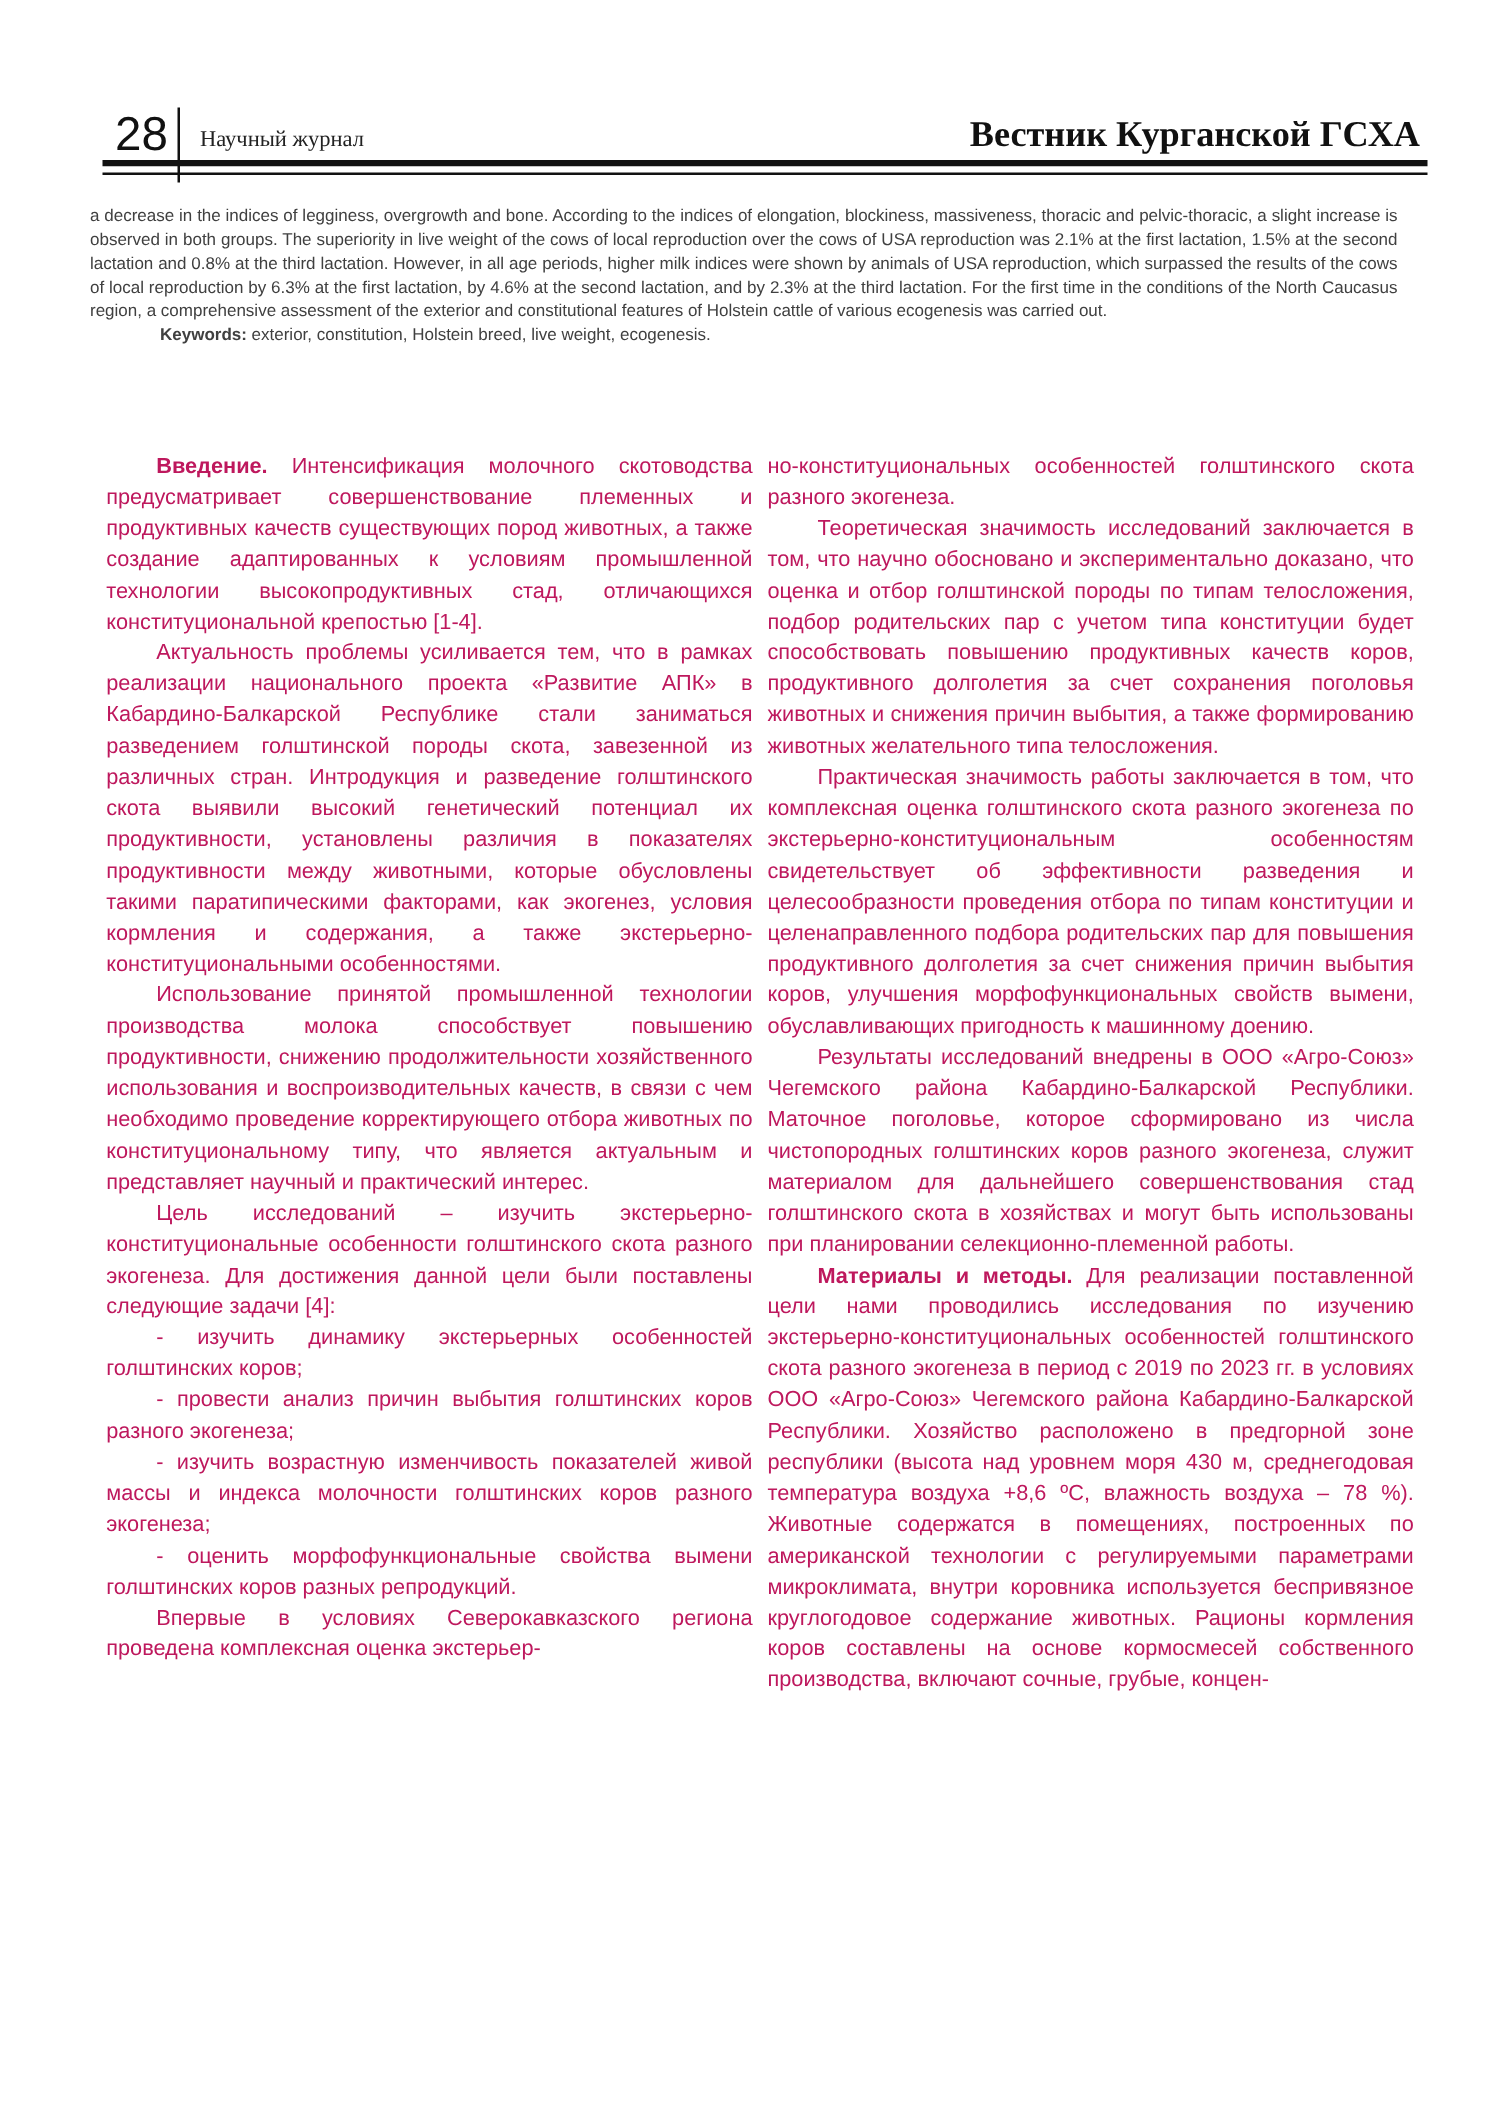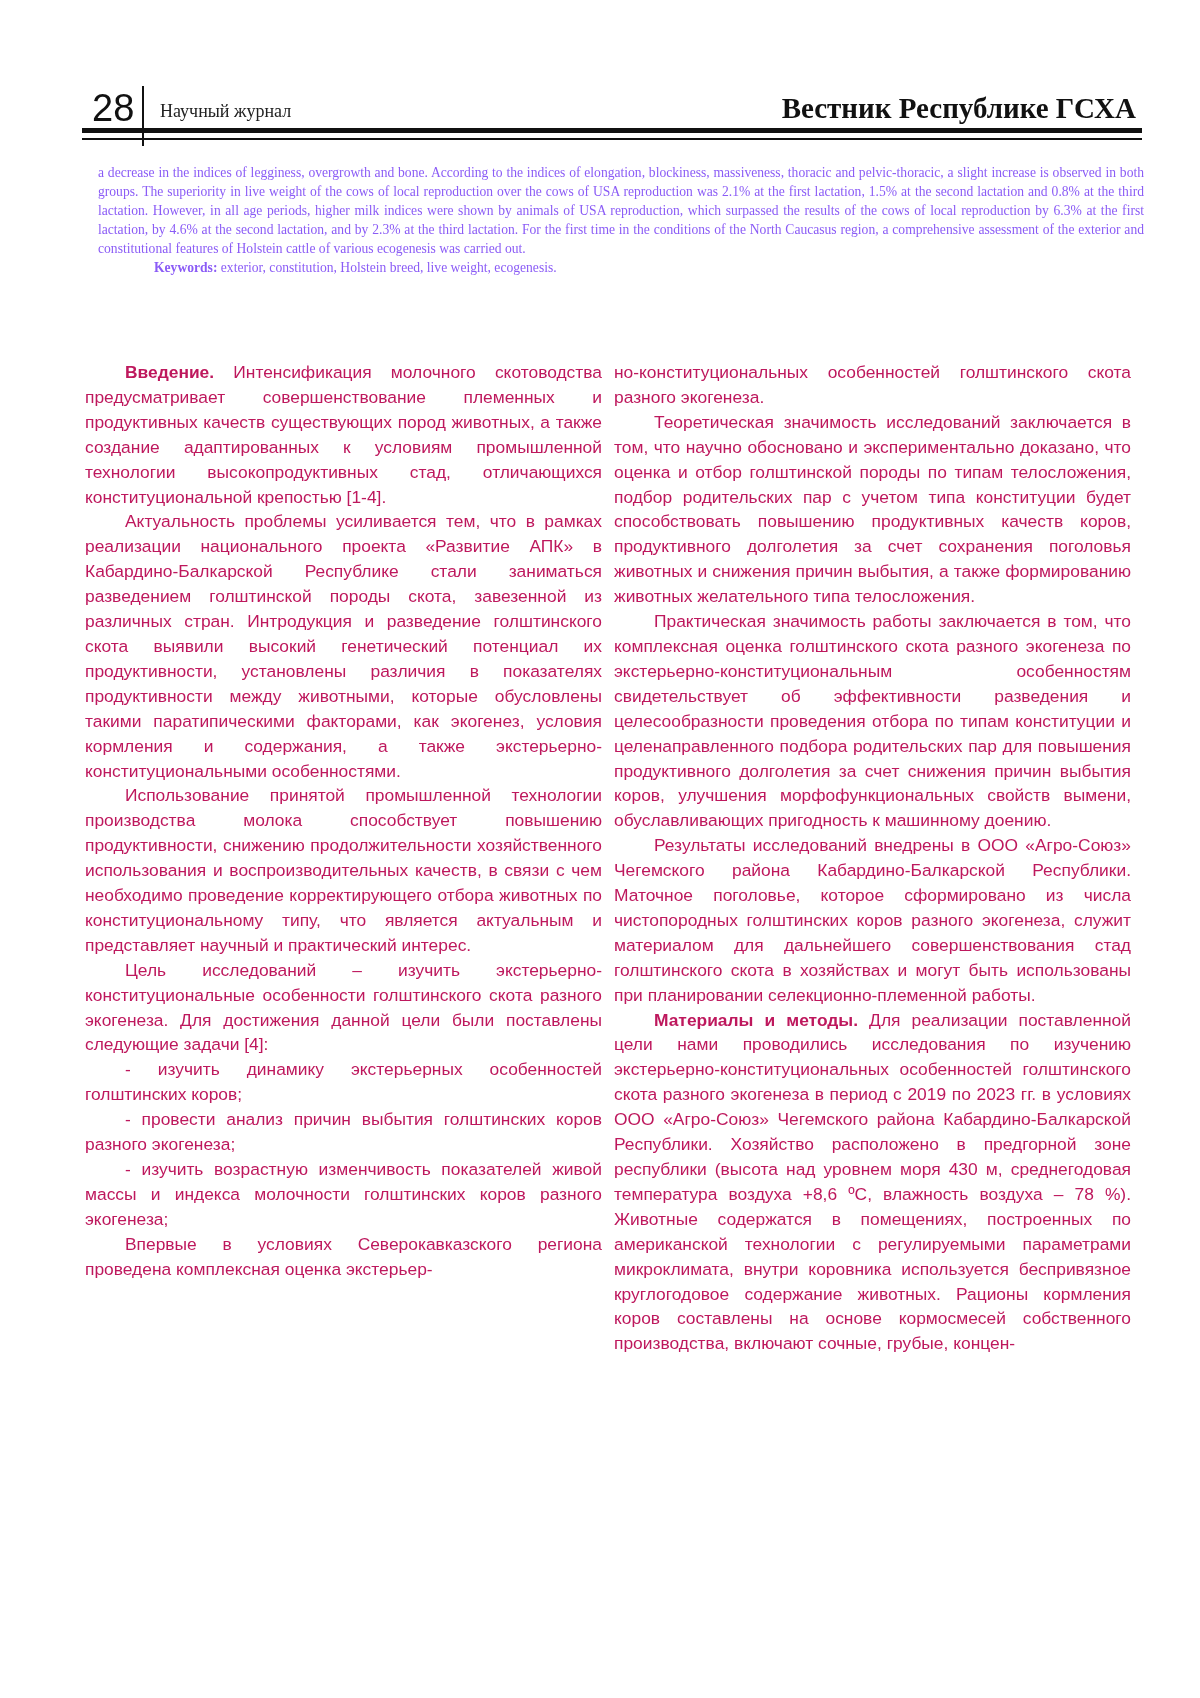--- a/index.html
+++ b/index.html
@@ -9,21 +9,21 @@
   
   .hdr { position: absolute; left: 82px; top: 86px; width: 1060px; height: 60px; }
   .pnum { position: absolute; left: 10px; top: 0px; font-family: "Liberation Sans", sans-serif; font-size: 38px; line-height: 44px; color: #111; }
   .vbar { position: absolute; left: 60px; top: 0px; width: 2px; height: 60px; background: #111; }
   .jtype { position: absolute; left: 78px; top: 13px; font-family: "Liberation Serif", serif; font-size: 18px; line-height: 24px; color: #222; text-align: center; }
   .jname { position: absolute; right: 6px; top: 4px; font-family: "Liberation Serif", serif; font-weight: bold; font-size: 29px; line-height: 36px; color: #111; }
   .rule-thick { position: absolute; left: 82px; top: 128px; width: 1060px; height: 5px; background: #111; }
   .rule-thin { position: absolute; left: 82px; top: 138px; width: 1060px; height: 2px; background: #111; }
 
   
-  .abstract { position: absolute; left: 98px; top: 164px; width: 1046px; font-family: Liberation Serif, serif; font-size: 13.6px; line-height: 18.9px; text-align: justify; color: #8b5cf6; }
+  .abstract { position: absolute; left: 72px; top: 164px; width: 1046px; font-family: Liberation Sans, sans-serif; font-size: 13.6px; line-height: 18.9px; text-align: justify; color: #404040; }
   .abstract p { margin: 0; }
   .abstract .ind { text-indent: 44px; }
   .abstract b { font-weight: bold; margin-left: 12px; }
 
   
   .col { position: absolute; top: 360px; width: 517px; font-family: "Liberation Sans", sans-serif; font-size: 17.4px; line-height: 24.9px; text-align: justify; color: #be185d; hyphens: manual; }
   .col-left { left: 85px; }
   .col-right { left: 614px; }
   .col p { margin: 0; text-indent: 40px; }
   .col p.cont { text-indent: 0; }
@@ -31,38 +31,39 @@
 </style>
 </head>
 <body>
 
 <div class="page">
 
   <div class="hdr">
     <span class="pnum">28</span>
     <span class="vbar"></span>
     <span class="jtype">Научный журнал</span>
-    <span class="jname">Вестник Республике ГСХА</span>
+    <span class="jname">Вестник Курганской ГСХА</span>
   </div>
   <div class="rule-thick"></div>
   <div class="rule-thin"></div>
 
   <div class="abstract">
     <p>a decrease in the indices of legginess, overgrowth and bone. According to the indices of elongation, blockiness, massiveness, thoracic and pelvic-thoracic, a slight increase is observed in both groups. The superiority in live weight of the cows of local reproduction over the cows of USA reproduction was 2.1% at the first lactation, 1.5% at the second lactation and 0.8% at the third lactation.   However, in all age periods, higher milk indices were shown by animals of USA reproduction, which surpassed the results of the cows of local reproduction by 6.3% at the first lactation, by 4.6% at the second lactation, and by 2.3% at the third lactation. For the first time in the conditions of the North Caucasus region, a comprehensive assessment of the exterior and constitutional features of Holstein cattle of various ecogenesis was carried out.</p>
     <p class="ind"><b>Keywords:</b><span> exterior, constitution, Holstein breed, live weight, ecogenesis.</span></p>
   </div>
 
   <div class="col col-left" id="col-left">
       <p><b>Введение.</b><span> Интенсификация молочного скотоводства предусматривает совершенствование племенных и продуктивных качеств существующих пород животных, а также создание адаптированных к условиям промышленной технологии высокопродуктивных стад, отличающихся конституциональной крепостью [1-4].</span></p>
       <p><span>Актуальность проблемы усиливается тем, что в рамках реализации национального проекта «Развитие АПК» в Кабардино-Балкарской Республике стали заниматься разведением голштинской породы скота, завезенной из различных стран. Интродукция и разведение голштинского скота выявили высокий генетический потенциал их продуктивности, установлены различия в показателях продуктивности между животными, которые обусловлены такими паратипическими факторами, как экогенез, условия кормления и содержания, а также экстерьерно-конституциональными особенностями.</span></p>
       <p><span>Использование принятой промышленной технологии производства молока способствует повышению продуктивности, снижению продолжительности хозяйственного использования и воспроизводительных качеств, в связи с чем необходимо проведение корректирующего отбора животных по конституциональному типу, что является актуальным и представляет научный и практический интерес.</span></p>
       <p><span>Цель исследований – изучить экстерьерно-конституциональные особенности голштинского скота разного экогенеза. Для достижения данной цели были поставлены следующие задачи [4]:</span></p>
       <p><span>- изучить динамику экстерьерных особенностей голштинских коров;</span></p>
       <p><span>- провести анализ причин выбытия голштинских коров разного экогенеза;</span></p>
       <p><span>- изучить возрастную изменчивость показателей живой массы и индекса молочности голштинских коров разного экогенеза;</span></p>
+      <p><span>- оценить морфофункциональные свойства вымени голштинских коров разных репродукций.</span></p>
       <p><span>Впервые в условиях Северокавказского региона проведена комплексная оценка экстерьер-</span></p>
     </div>
   <div class="col col-right" id="col-right">
       <p class="cont"><span>но-конституциональных особенностей голштинского скота разного экогенеза.</span></p>
       <p><span>Теоретическая значимость исследований заключается в том, что научно обосновано и экспериментально доказано, что оценка и отбор голштинской породы по типам телосложения, подбор родительских пар с учетом типа конституции будет способствовать повышению продуктивных качеств коров, продуктивного долголетия за счет сохранения поголовья животных и снижения причин выбытия, а также формированию животных желательного типа телосложения.</span></p>
       <p><span>Практическая значимость работы заключается в том, что комплексная оценка голштинского скота разного экогенеза по экстерьерно-конституциональным особенностям свидетельствует об эффективности разведения и целесообразности проведения отбора по типам конституции и целенаправленного подбора родительских пар для повышения продуктивного долголетия за счет снижения причин выбытия коров, улучшения морфофункциональных свойств вымени, обуславливающих пригодность к машинному доению.</span></p>
       <p><span>Результаты исследований внедрены в ООО «Агро-Союз» Чегемского района Кабардино-Балкарской Республики. Маточное поголовье, которое сформировано из числа чистопородных голштинских коров разного экогенеза, служит материалом для дальнейшего совершенствования стад голштинского скота в хозяйствах и могут быть использованы при планировании селекционно-племенной работы.</span></p>
       <p><b>Материалы и методы.</b><span> Для реализации поставленной цели нами проводились исследования по изучению экстерьерно-конституциональных особенностей голштинского скота разного экогенеза в период с 2019 по 2023 гг. в условиях ООО «Агро-Союз» Чегемского района Кабардино-Балкарской Республики. Хозяйство расположено в предгорной зоне республики (высота над уровнем моря 430 м, среднегодовая температура воздуха +8,6 ºС, влажность воздуха – 78 %). Животные содержатся в помещениях, построенных по американской технологии с регулируемыми параметрами микроклимата, внутри коровника используется беспривязное круглогодовое содержание животных. Рационы кормления коров составлены на основе кормосмесей собственного производства, включают сочные, грубые, концен-</span></p>
     </div>
 

